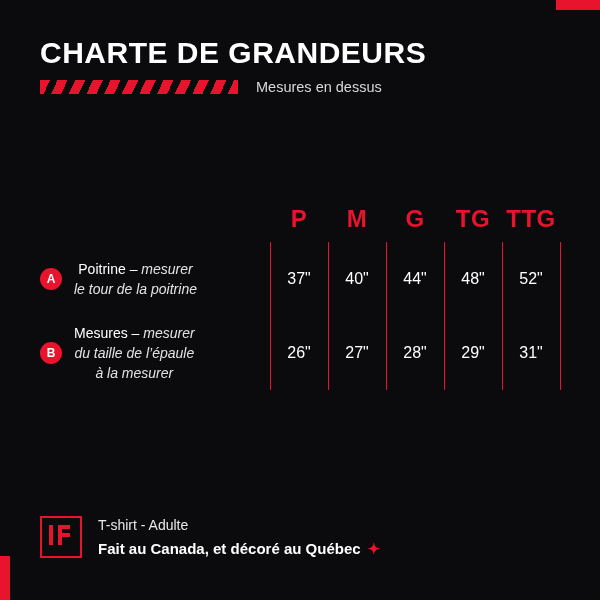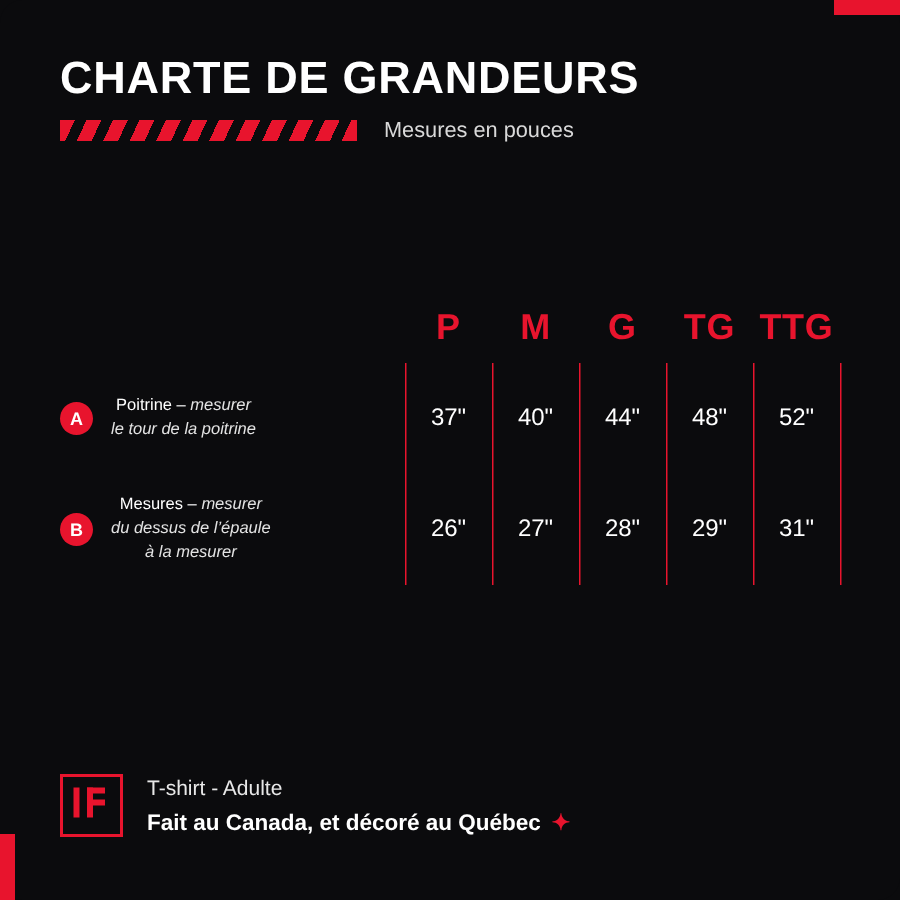--- a/index.html
+++ b/index.html
@@ -130,21 +130,21 @@
     border-radius: 50%;
     background: #e8142d;
     color: #ffffff;
     font-size: 12px;
     font-weight: bold;
     display: flex;
     align-items: center;
     justify-content: center;
   }
   .label-text {
-    font-size: 11px;
+    font-size: 14px;
     line-height: 1.45;
     color: #ffffff;
   }
   .label-text .bold { font-weight: normal; }
   .label-text em {
     font-style: italic;
     color: #e3e3e3;
   }
 
   
@@ -218,21 +218,21 @@
 
 <div class="page">
 
   <div class="corner corner-tr"></div>
   <div class="corner corner-bl"></div>
 
   <div class="header">
     <h1 class="title">CHARTE DE GRANDEURS</h1>
     <div class="subrow">
       <div class="hatch"></div>
-      <div class="subtitle">Mesures en pouces</div>
+      <div class="subtitle">Mesures en dessus</div>
     </div>
   </div>
 
   <div class="table-wrap">
     <table class="size-table">
       <colgroup>
         <col class="labelcol">
         <col class="sizecol">
         <col class="sizecol">
         <col class="sizecol">
@@ -265,21 +265,21 @@
           <td class="val">44"</td>
           <td class="val">48"</td>
           <td class="val lastline">52"</td>
         </tr>
         <tr class="data-row">
           <td class="row-label">
             <div class="label-inner">
               <div class="badge">B</div>
               <div class="label-text">
                 <span class="bold">Mesures</span><span> – </span><em>mesurer</em><br>
-                <em>du dessus de l’épaule</em><br>
+                <em>du taille de l’épaule</em><br>
                 <em>à la mesurer</em>
               </div>
             </div>
           </td>
           <td class="val">26"</td>
           <td class="val">27"</td>
           <td class="val">28"</td>
           <td class="val">29"</td>
           <td class="val lastline">31"</td>
         </tr>

